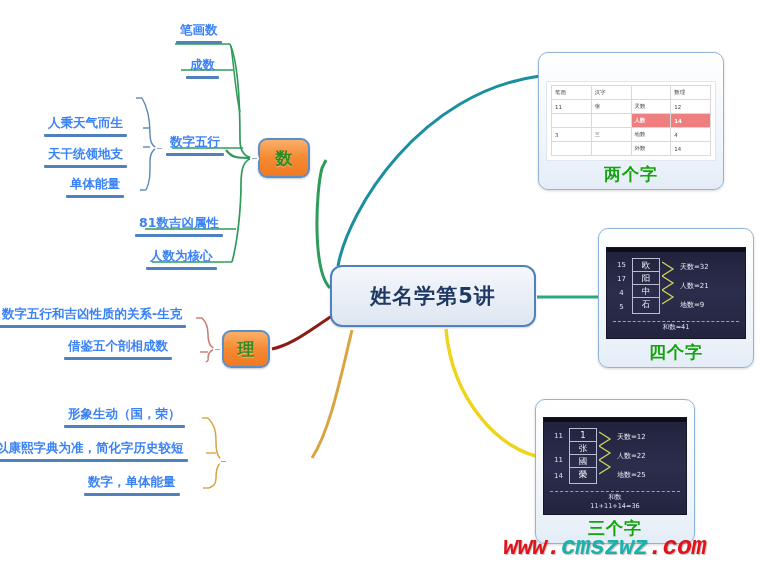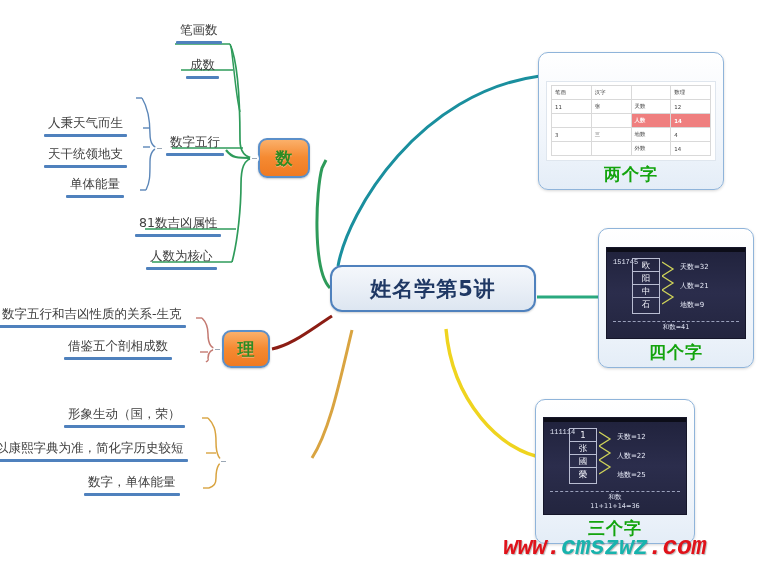--- a/index.html
+++ b/index.html
@@ -9,21 +9,21 @@
     font-family:"DejaVu Sans","Liberation Sans",sans-serif;
     overflow:hidden;
     position:relative;
   }
   #canvas{position:absolute;left:0;top:0;width:760px;height:566px;}
   #edges{position:absolute;left:0;top:0;width:760px;height:566px;pointer-events:none;}
 
   
   .center-node{
     position:absolute;
-    left:330px;top:265px;width:206px;height:47px;
+    left:330px;top:265px;width:206px;height:62px;
     box-sizing:border-box;
     border:2px solid #4f81bd;
     border-radius:12px;
     background:linear-gradient(to bottom,#f4f7fb 0%,#e8eef6 55%,#dde6f1 100%);
     box-shadow:0 1px 2px rgba(0,0,0,.18);
     display:flex;align-items:center;justify-content:center;
   }
   .center-node .label{
     font-size:21px;font-weight:bold;color:#1f3864;letter-spacing:1px;
   }
@@ -41,21 +41,21 @@
   }
   .topic .label{
     font-size:17px;font-weight:bold;color:#2e8b22;
     text-shadow:0 1px 0 rgba(255,255,255,.35);
     white-space:nowrap;
   }
 
   
   .leaf{
     position:absolute;
-    font-size:12.5px;font-weight:normal;color:#404040;
+    font-size:12.5px;font-weight:bold;color:#3b82f6;
     white-space:nowrap;
     padding-bottom:3px;
     text-align:right;
   }
   .leaf .txt{display:block;padding:0 4px 2px 4px;}
   .leaf .rule{display:block;height:2.5px;background:#4f81bd;border-radius:1px;}
 
   
   .knob{
     position:absolute;width:9px;height:9px;border-radius:50%;
@@ -100,22 +100,22 @@
   .slide{
     width:100%;
     background:linear-gradient(to bottom,#20223c 0%,#2b2d4c 50%,#23253f 100%);
     border:1px solid #15162a;
     box-sizing:border-box;
     position:relative;
   }
   .slide .topbar{height:4px;background:#0c0d18;}
   .slide .inner{position:relative;padding:6px 6px 5px 6px;display:flex;}
   .numcol{
-    display:flex;flex-direction:row;justify-content:space-around;
-    color:#dfe3f2;font-size:7px;width:17px;text-align:center;font-family:Liberation Mono, monospace;
+    display:flex;flex-direction:column;justify-content:space-around;
+    color:#dfe3f2;font-size:7px;width:17px;text-align:center;
   }
   .charbox{
     border:1px solid #b9bdd2;width:26px;margin:0 2px;
     display:flex;flex-direction:column;
   }
   .charbox span{
     color:#f2f3fa;font-size:8.5px;text-align:center;
     border-bottom:1px solid #b9bdd2;line-height:12px;height:12px;
   }
   .charbox span:last-child{border-bottom:none;}

